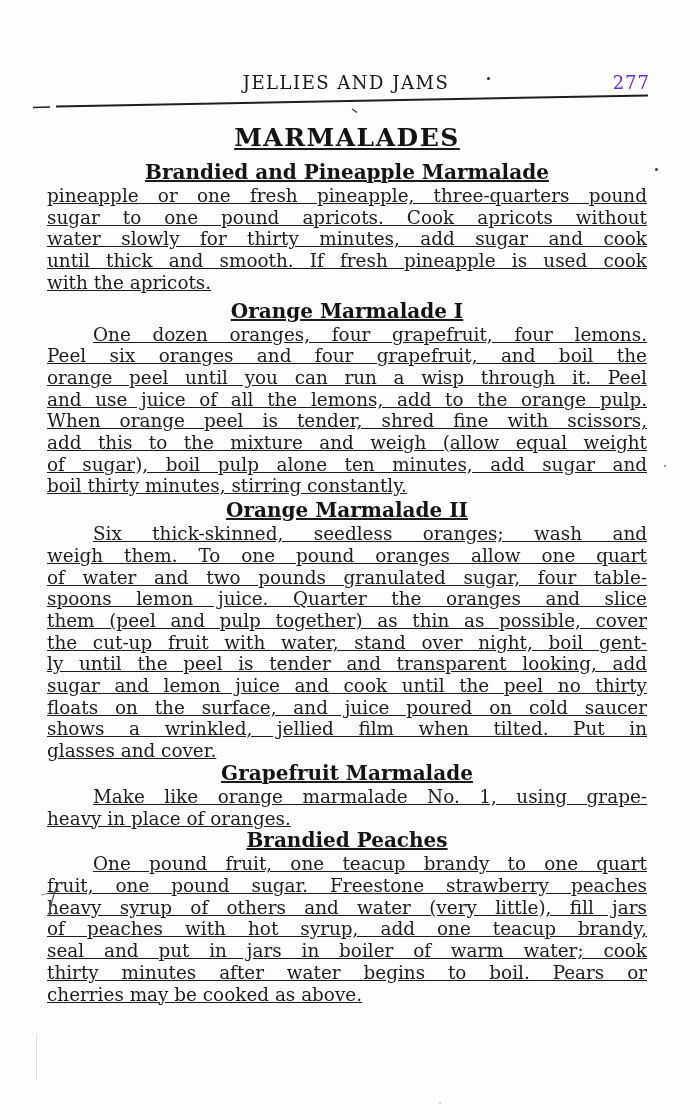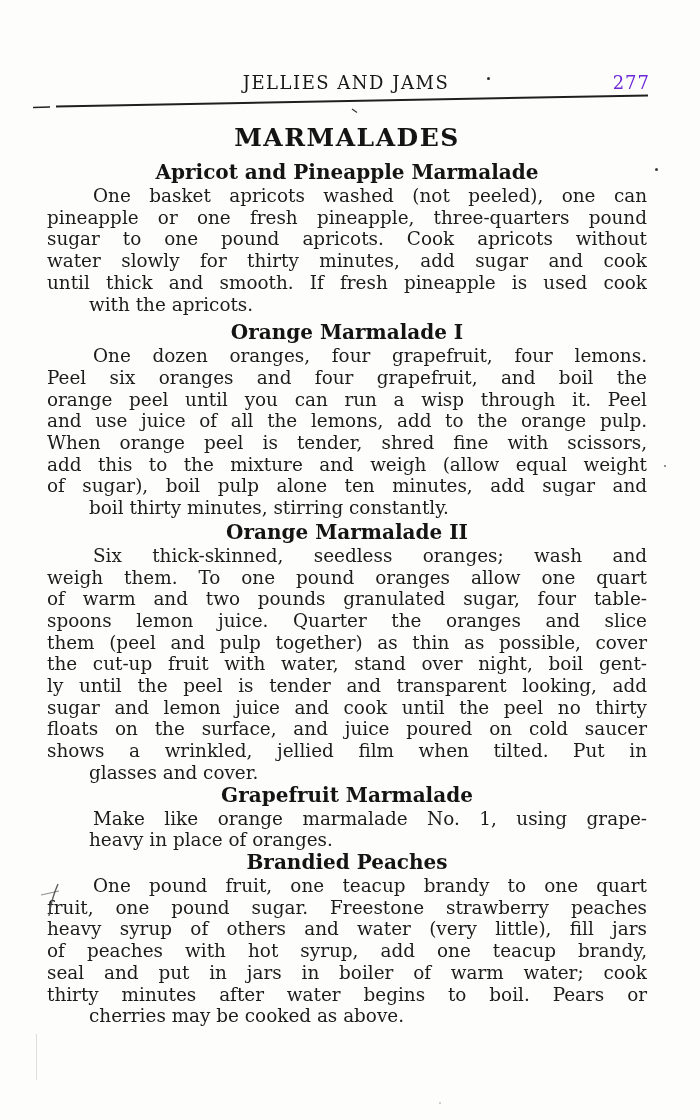--- a/index.html
+++ b/index.html
@@ -26,20 +26,21 @@
     top: 72px; right: 50px;
     font-size: 18px;
     letter-spacing: 1px;
     color: #6d28d9;
   }
   .rule-svg { position: absolute; left: 0; top: 90px; }
   .content {
     position: absolute;
     left: 47px; top: 124px;
     width: 600px;
+    text-decoration: underline;
   }
   .main-title {
     font-size: 25px;
     line-height: 28px;
     font-weight: bold;
     letter-spacing: 1.5px;
     text-align: center;
     margin: 0 0 9px 0;
     color: #141414;
   }
@@ -55,21 +56,21 @@
     color: #141414;
   }
   .body-line {
     font-size: 18.4px;
     line-height: 21.7px;
     text-align: justify;
     text-align-last: justify;
     color: #1c1c1c;
   }
   .body-line.para-first { text-indent: 46px; }
-  .body-line.para-last  { text-align-last: left; margin-left: 42px; }
+  .body-line.para-last  { text-align-last: left; }
   .pencil-svg { position: absolute; left: 30px; top: 875px; }
   .fold-line {
     position: absolute;
     left: 36px; top: 1034px;
     width: 1px; height: 46px;
     background: #c9c9c9;
     opacity: 0.6;
   }
   .speck { position: absolute; border-radius: 50%; background: #333; }
   .speck.s1 { left: 487px; top: 77px;  width: 3px; height: 3px; background: #2a2a2a; }
@@ -89,22 +90,21 @@
   <svg class="rule-svg" width="700" height="30" viewBox="0 0 700 30">
     <line x1="33" y1="17.5" x2="50" y2="17" stroke="#222" stroke-width="1.7"></line>
     <line x1="56" y1="16.5" x2="648" y2="5.5" stroke="#1f1f1f" stroke-width="2"></line>
     <line x1="352" y1="19" x2="357" y2="22.5" stroke="#333" stroke-width="1.2"></line>
   </svg>
 
   <div class="content" id="content">
     <h1 class="main-title">MARMALADES</h1>
 
   <section class="recipe">
-        <div class="section-heading">Apricot and Pineapple Marmalade</div>
-        <div class="body-line para-first">One basket apricots washed (not peeled), one can</div>
+        <div class="section-heading">Brandied and Pineapple Marmalade</div>
         <div class="body-line">pineapple or one fresh pineapple, three-quarters pound</div>
         <div class="body-line">sugar to one pound apricots. Cook apricots without</div>
         <div class="body-line">water slowly for thirty minutes, add sugar and cook</div>
         <div class="body-line">until thick and smooth. If fresh pineapple is used cook</div>
         <div class="body-line para-last">with the apricots.</div>
       </section>
       <section class="recipe">
         <div class="section-heading">Orange Marmalade I</div>
         <div class="body-line para-first">One dozen oranges, four grapefruit, four lemons.</div>
         <div class="body-line">Peel six oranges and four grapefruit, and boil the</div>
@@ -112,21 +112,21 @@
         <div class="body-line">and use juice of all the lemons, add to the orange pulp.</div>
         <div class="body-line">When orange peel is tender, shred fine with scissors,</div>
         <div class="body-line">add this to the mixture and weigh (allow equal weight</div>
         <div class="body-line">of sugar), boil pulp alone ten minutes, add sugar and</div>
         <div class="body-line para-last">boil thirty minutes, stirring constantly.</div>
       </section>
       <section class="recipe">
         <div class="section-heading">Orange Marmalade II</div>
         <div class="body-line para-first">Six thick-skinned, seedless oranges; wash and</div>
         <div class="body-line">weigh them. To one pound oranges allow one quart</div>
-        <div class="body-line">of warm and two pounds granulated sugar, four table-</div>
+        <div class="body-line">of water and two pounds granulated sugar, four table-</div>
         <div class="body-line">spoons lemon juice. Quarter the oranges and slice</div>
         <div class="body-line">them (peel and pulp together) as thin as possible, cover</div>
         <div class="body-line">the cut-up fruit with water, stand over night, boil gent-</div>
         <div class="body-line">ly until the peel is tender and transparent looking, add</div>
         <div class="body-line">sugar and lemon juice and cook until the peel no thirty</div>
         <div class="body-line">floats on the surface, and juice poured on cold saucer</div>
         <div class="body-line">shows a wrinkled, jellied film when tilted. Put in</div>
         <div class="body-line para-last">glasses and cover.</div>
       </section>
       <section class="recipe">

